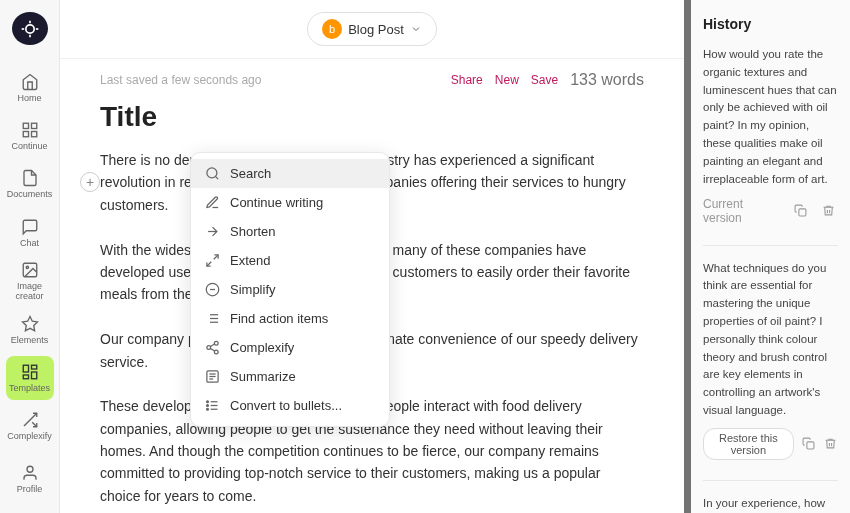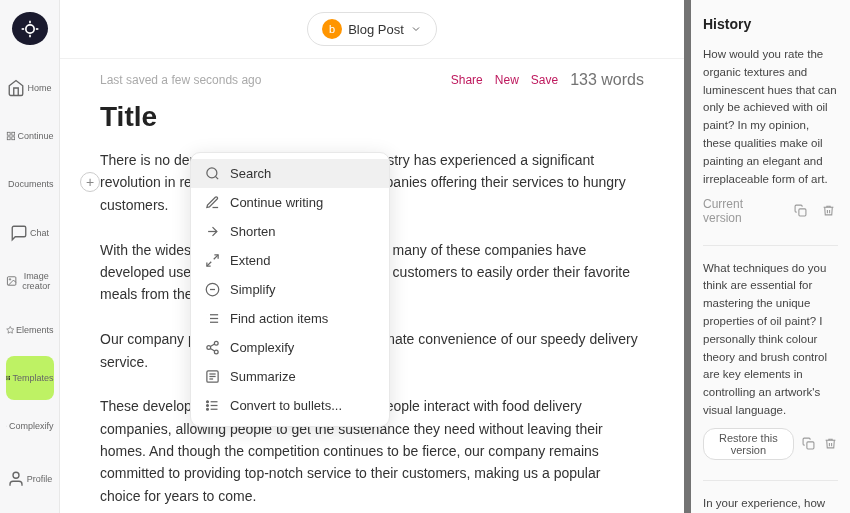--- a/index.html
+++ b/index.html
@@ -20,21 +20,21 @@
       width: 36px; height: 36px;
       background: #1a1a2e;
       border-radius: 50%;
       display: flex; align-items: center; justify-content: center;
       margin-bottom: 16px;
     }
     .sidebar-logo svg { width: 20px; height: 20px; }
     .sidebar-item {
       width: 48px; height: 48px;
       border-radius: 8px;
-      display: flex; flex-direction: row; align-items: center; justify-content: center;
+      display: flex; flex-direction: column; align-items: center; justify-content: center;
       cursor: pointer;
       gap: 2px;
     }
     .sidebar-item.active { background: #bef264; }
     .sidebar-item-label {
       font-size: 9px;
       color: #666;
       text-align: center;
     }
     .sidebar-item svg { width: 18px; height: 18px; color: #555; }

